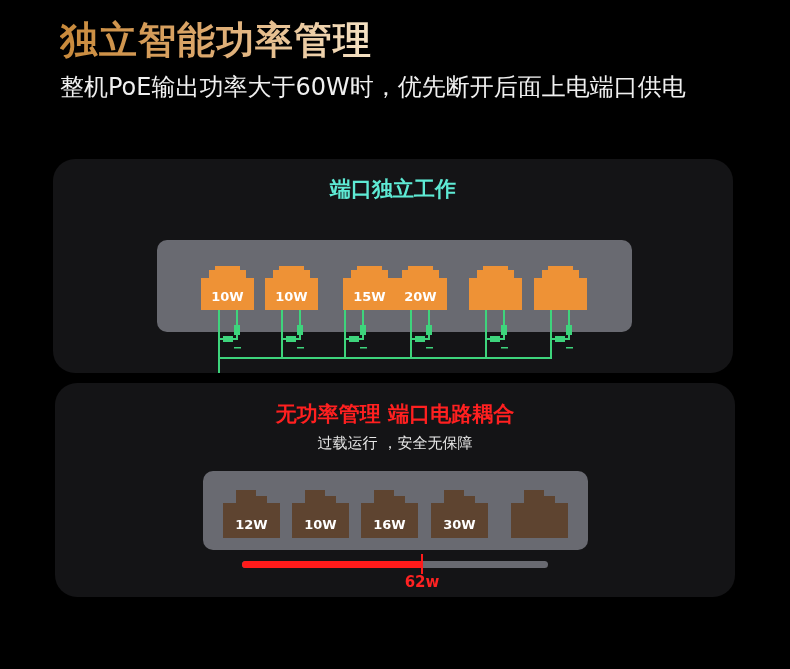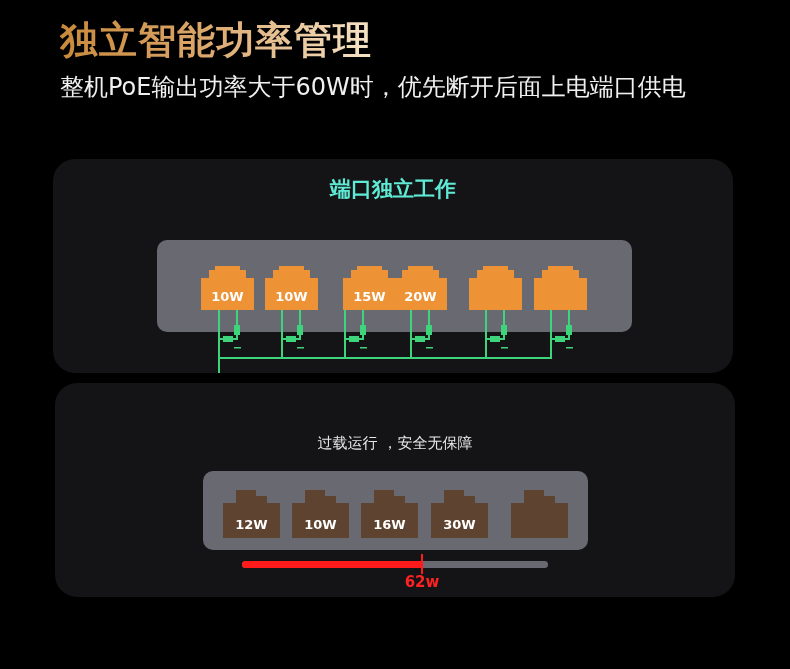--- a/index.html
+++ b/index.html
@@ -162,20 +162,21 @@
     <rect x="234" y="347" width="7" height="1.5"></rect>
     <rect x="297" y="347" width="7" height="1.5"></rect>
     <rect x="360" y="347" width="7" height="1.5"></rect>
     <rect x="426" y="347" width="7" height="1.5"></rect>
     <rect x="501" y="347" width="7" height="1.5"></rect>
     <rect x="566" y="347" width="7" height="1.5"></rect>
   </g>
 </svg>
 
 <div class="panel" id="panel-bottom">
+  <div class="ptitle" style="top:17px;color:#ff2020;">无功率管理 端口电路耦合</div>
   <div class="psub" style="top:51px;">过载运行 ，安全无保障</div>
 </div>
 <div class="switch" style="left:203px;top:471px;width:385px;height:79px;"></div>
 
 <div class="port" style="left:223px;top:490px;width:57px;">
   <svg width="57" height="48">
       <path d="M13 0 H33 V6 H44 V13 H57 V48 H0 V13 H13 Z" fill="#5e4430"></path>
     </svg>
   <div class="port-label" style="bottom:0;">12W</div>
 </div>

